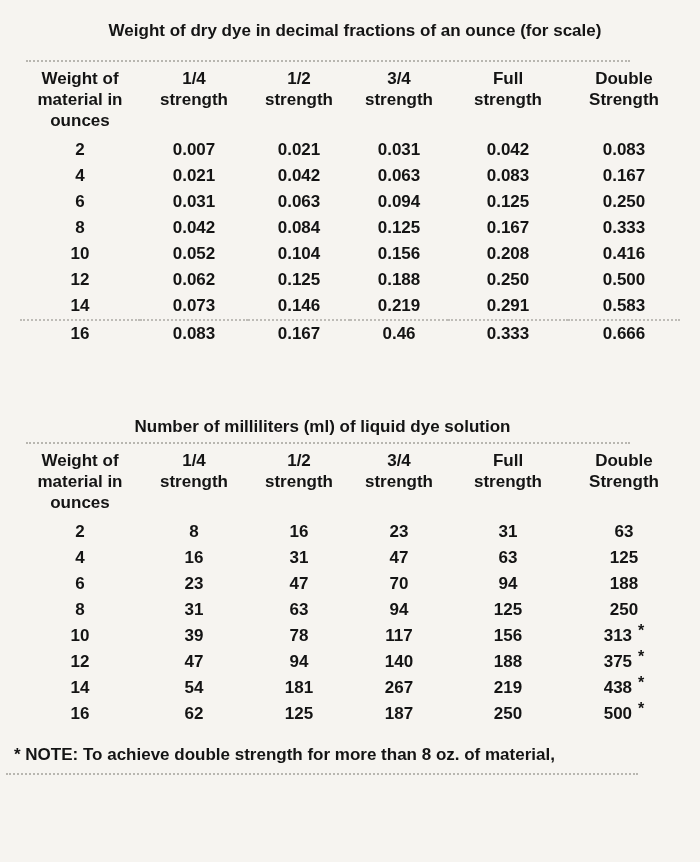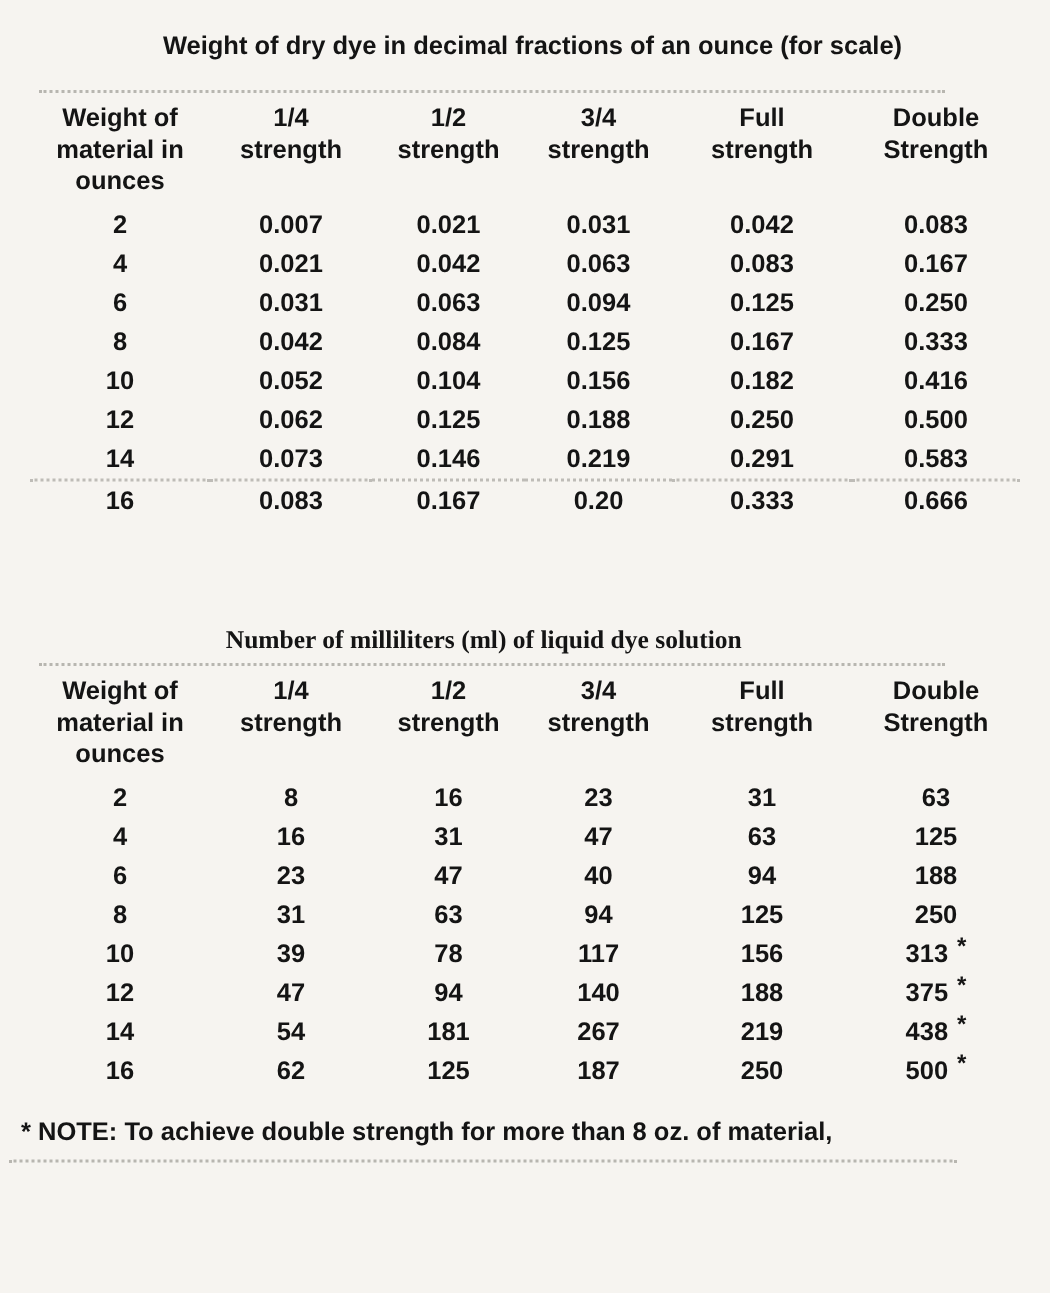--- a/index.html
+++ b/index.html
@@ -24,21 +24,20 @@
     font-size: 17px;
     font-weight: bold;
     line-height: 22px;
     text-align: center;
     padding-left: 66px;
     white-space: nowrap;
   }
   .doc-subtitle-group .doc-title {
     padding-left: 1px;
     line-height: 27px;
-    font-family: Liberation Serif, serif;
   }
   .scan-line {
     border: none;
     border-top: 2px dotted rgba(122, 119, 112, 0.5);
     margin: 0 14px 0 26px;
     height: 0;
   }
   .sep-1 { margin-top: 18px; }
   .sep-2 { margin-top: 2px; }
   .sep-bottom { margin-top: 4px; margin-left: 6px; margin-right: 6px; }
@@ -177,21 +176,21 @@
           <td>0.084</td>
           <td>0.125</td>
           <td>0.167</td>
           <td>0.333</td>
         </tr>
         <tr>
           <th>10</th>
           <td>0.052</td>
           <td>0.104</td>
           <td>0.156</td>
-          <td>0.182</td>
+          <td>0.208</td>
           <td>0.416</td>
         </tr>
         <tr>
           <th>12</th>
           <td>0.062</td>
           <td>0.125</td>
           <td>0.188</td>
           <td>0.250</td>
           <td>0.500</td>
         </tr>
@@ -200,21 +199,21 @@
           <td>0.073</td>
           <td>0.146</td>
           <td>0.219</td>
           <td>0.291</td>
           <td>0.583</td>
         </tr>
         <tr>
           <th>16</th>
           <td>0.083</td>
           <td>0.167</td>
-          <td>0.20</td>
+          <td>0.46</td>
           <td>0.333</td>
           <td>0.666</td>
         </tr>
       </tbody>
   </table>
 
   <div class="table2-block doc-subtitle-group">
     <div class="doc-title">Number of milliliters (ml) of liquid dye solution</div>
   </div>
 
@@ -272,21 +271,21 @@
           <td>16</td>
           <td>31</td>
           <td>47</td>
           <td>63</td>
           <td>125</td>
         </tr>
         <tr>
           <th>6</th>
           <td>23</td>
           <td>47</td>
-          <td>40</td>
+          <td>70</td>
           <td>94</td>
           <td>188</td>
         </tr>
         <tr>
           <th>8</th>
           <td>31</td>
           <td>63</td>
           <td>94</td>
           <td>125</td>
           <td>250</td>

